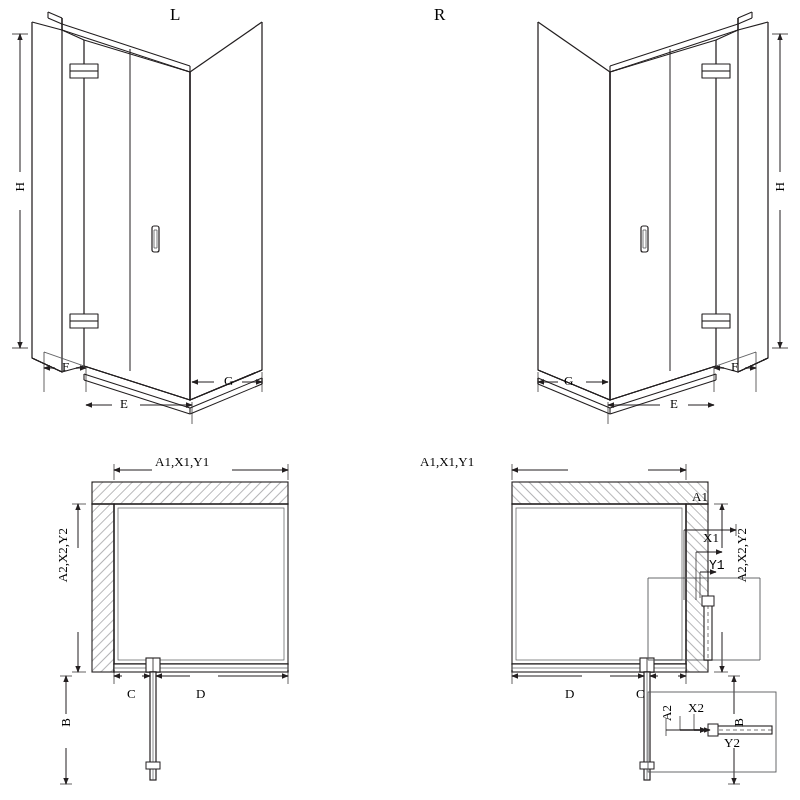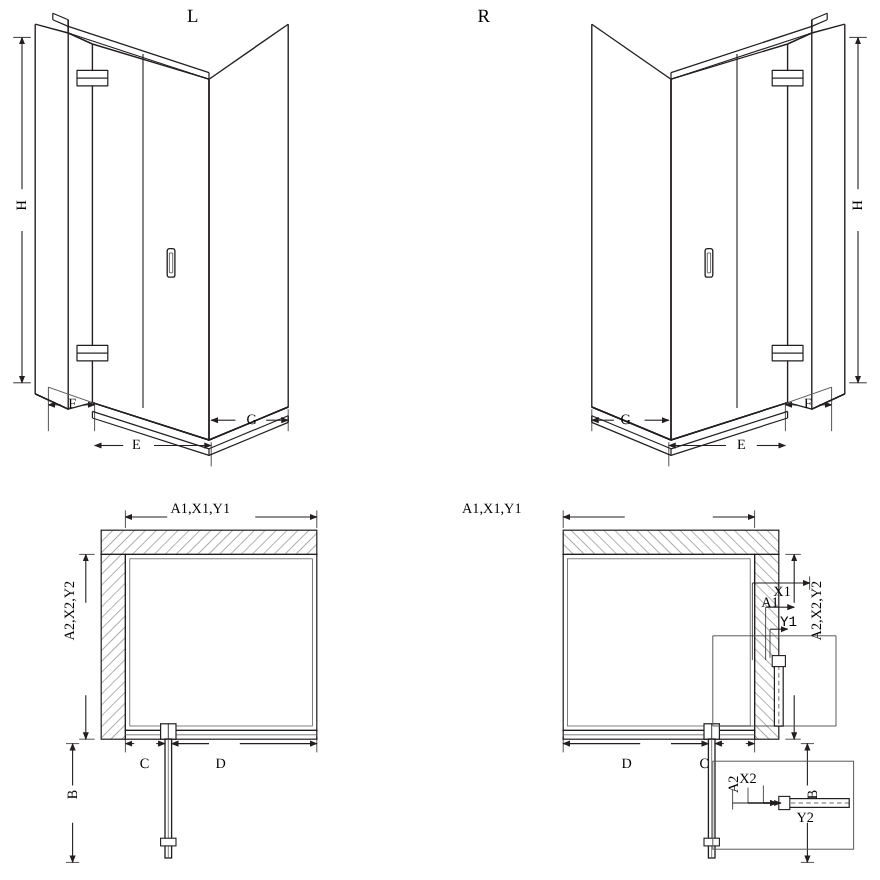--- a/index.html
+++ b/index.html
@@ -356,21 +356,21 @@
   <div class="lbl vert" style="left:59px; top:718px;">B</div>
   <div class="lbl" style="left:127px; top:687px;">C</div>
   <div class="lbl" style="left:196px; top:687px;">D</div>
 
   <div class="lbl" style="left:420px; top:455px;">A1,X1,Y1</div>
   <div class="lbl vert" style="left:735px; top:528px;">A2,X2,Y2</div>
   <div class="lbl vert" style="left:732px; top:718px;">B</div>
   <div class="lbl" style="left:636px; top:687px;">C</div>
   <div class="lbl" style="left:565px; top:687px;">D</div>
 
-  <div class="lbl" style="left:692px; top:541px;">A1</div>
+  <div class="lbl" style="left:692px; top:490px;">A1</div>
   <div class="lbl" style="left:703px; top:531px;">X1</div>
   <div class="lbl" style="left:709px; top:559px;font-family:Liberation Mono, monospace;">Y1</div>
 
   <div class="lbl vert" style="left:660px; top:705px;">A2</div>
-  <div class="lbl" style="left:672px; top:701px;">X2</div>
+  <div class="lbl" style="left:688px; top:701px;">X2</div>
   <div class="lbl" style="left:688px; top:736px;padding-left:36px;">Y2</div>
 
 </div>
 
 </body></html>

